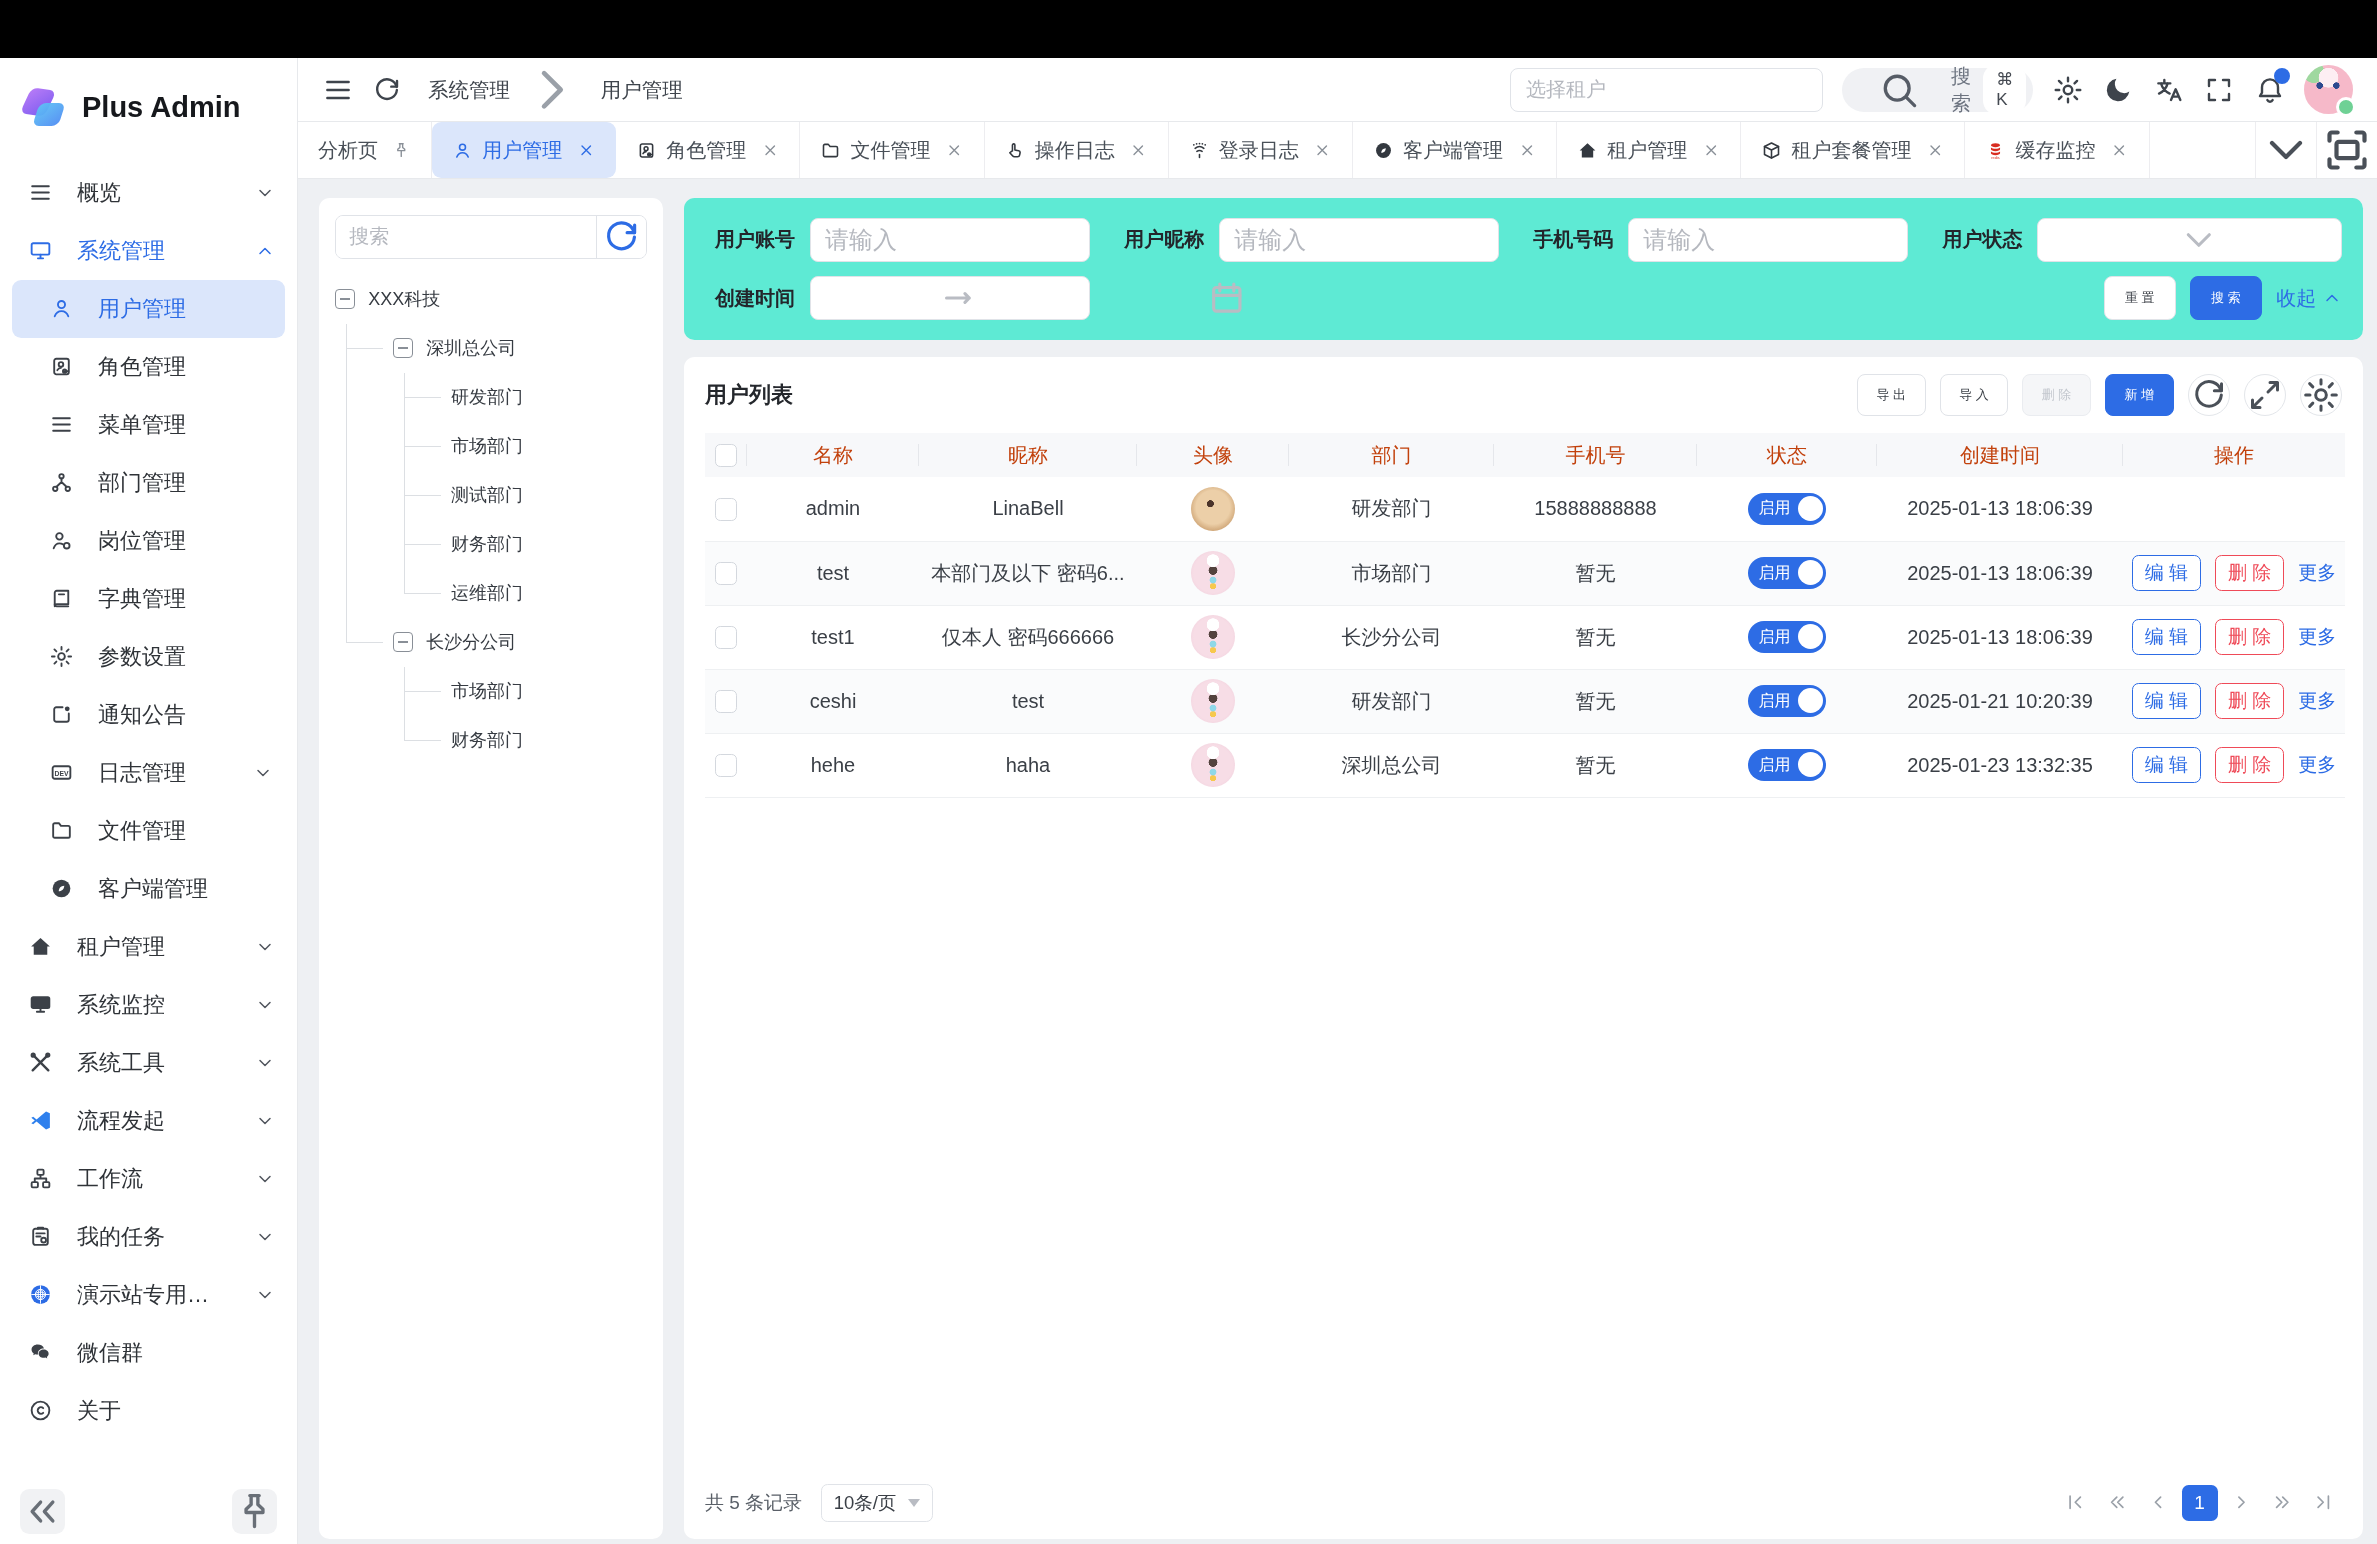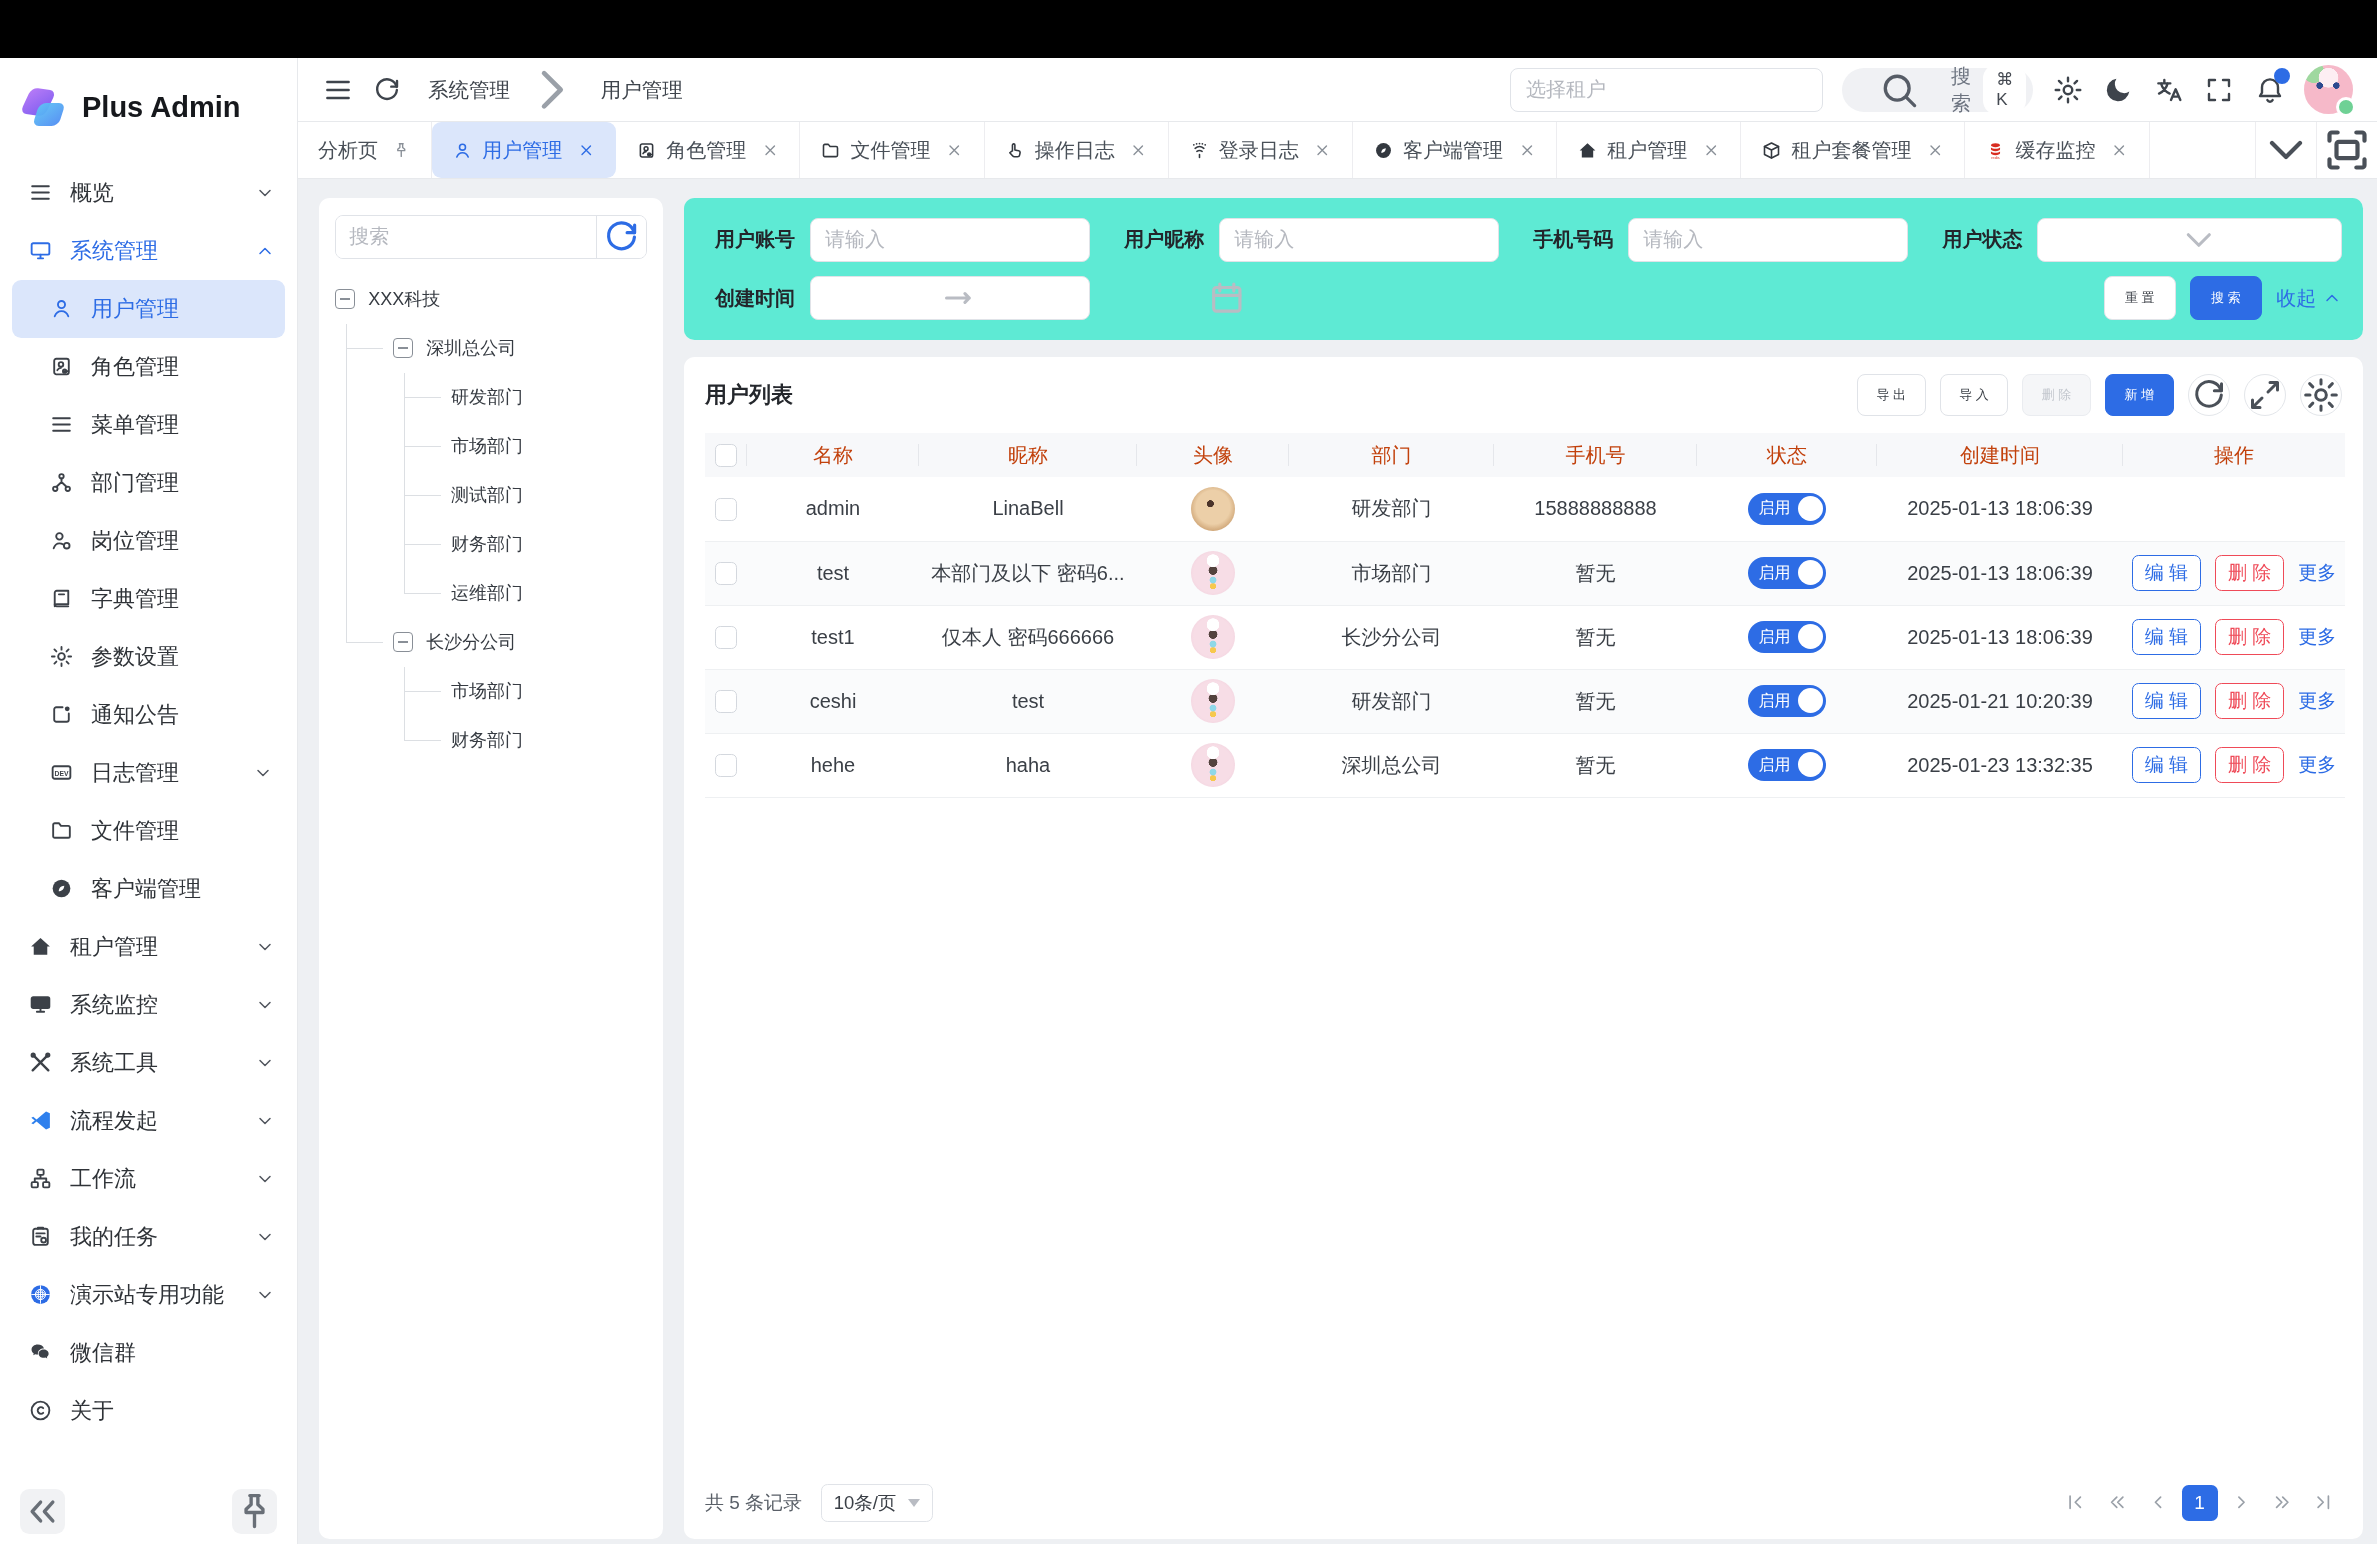--- a/index.html
+++ b/index.html
@@ -15,21 +15,21 @@
 
   
   .sidebar{width:298px;background:#fff;border-right:0.7px solid var(--border);display:flex;flex-direction:column;flex:none}
   .brand{height:99px;display:flex;align-items:center;gap:16px;padding:0 24px;flex:none}
   .logo{position:relative;width:42px;height:38px;flex:none}
   .logo i{position:absolute;display:block;border-radius:6.6px}
   .logo .p1{width:26.4px;height:26.4px;left:1.3px;top:0;background:linear-gradient(135deg,#b97cf7,#7c5cf0);transform:skewX(-18deg) rotate(8deg)}
   .logo .p2{width:26.4px;height:22.5px;left:12px;top:14.5px;background:linear-gradient(135deg,#5fc4f5,#4f8cf3);transform:skewX(-18deg);opacity:.95}
   .brand-name{font-size:29px;font-weight:700;color:#16181c;white-space:nowrap}
   .menu{flex:1;overflow:hidden;font-size:22px;color:#2f3338;padding-top:6.6px}
-  .m-row{height:58px;display:flex;align-items:center;gap:17px;padding:0 22.5px 0 28px;cursor:pointer;white-space:nowrap}
+  .m-row{height:58px;display:flex;align-items:center;gap:24px;padding:0 22.5px 0 28px;cursor:pointer;white-space:nowrap}
   .m-row .mi{width:25px;height:25px;flex:none;display:flex;align-items:center;justify-content:center;color:#3c4148}
   .m-row .lbl{flex:1;overflow:hidden;text-overflow:ellipsis}
   .m-row .chev{width:20px;height:20px;color:#51565e;flex:none}
   .m-row.active-parent,.m-row.active-parent .mi{color:var(--primary)}
   .m-row.active-parent .chev{color:var(--primary)}
   .sub .m-row{margin:0 12px;padding:0 12px 0 37px;border-radius:9.2px;height:58px}
   .sub .m-row.active{background:var(--primary-light);color:var(--primary)}
   .sub .m-row.active .mi{color:var(--primary)}
   .side-foot{height:66px;display:flex;align-items:center;justify-content:space-between;padding:0 20px;flex:none}
   .foot-btn{width:45px;height:45px;border-radius:9.2px;background:#f1f2f4;border:none;color:#696f77;display:flex;align-items:center;justify-content:center;cursor:pointer}
@@ -88,21 +88,21 @@
   .kids>li::after{content:'';position:absolute;left:10.6px;top:24px;width:37px;height:1.3px;background:#dcdfe3}
   .kids>li.branch::after{width:37px}
 
   
   .main-col{flex:1;display:flex;flex-direction:column;gap:17px;min-width:0}
   .filter-card{background:#5eead4;border-radius:10.6px;padding:20px 21px;flex:none}
   .f-row{display:flex;align-items:center;margin-bottom:14.5px}
   .f-row:last-child{margin-bottom:0}
   .f-group{display:flex;align-items:center;gap:14.5px;width:25%;padding-right:24px}
   .f-label{width:90px;text-align:right;font-size:20px;font-weight:700;color:#23262b;flex:none;white-space:nowrap}
-  .f-input{flex:1;height:44px;border:1.3px solid #e0e3e8;border-radius:8px;display:flex;align-items:center;gap:9.2px;padding:0 14.5px;font-size:20px;color:var(--placeholder);background:#fff;min-width:0;cursor:text}
+  .f-input{flex:1;height:44px;border:1.3px solid #e0e3e8;border-radius:8px;display:flex;align-items:center;gap:9.2px;padding:0 14.5px;font-size:24px;color:var(--placeholder);background:#fff;min-width:0;cursor:text}
   .f-input .ph{flex:1;overflow:hidden;white-space:nowrap}
   .f-input .caret,.f-input .cal{width:20px;height:20px;color:#b9bcc3;flex:none;display:flex}
   .f-spacer{flex:1}
   .f-buttons{display:flex;align-items:center;gap:14.5px}
   .btn{height:44px;border-radius:8px;font-size:13px;padding:0 20px;display:inline-flex;align-items:center;justify-content:center;gap:9.2px;border:1.3px solid #e0e3e8;background:#fff;color:#3a3f46;cursor:pointer;white-space:nowrap}
   .btn.primary{background:var(--primary);border-color:var(--primary);color:#fff}
   .btn.disabled{background:#f5f6f8;border-color:#eaecf0;color:#c2c6cd;cursor:default}
   .collapse-link{color:var(--primary);font-size:20px;display:inline-flex;align-items:center;gap:5.3px;cursor:pointer;white-space:nowrap}
   .collapse-link .chev{width:18.5px;height:18.5px;display:flex}
 

